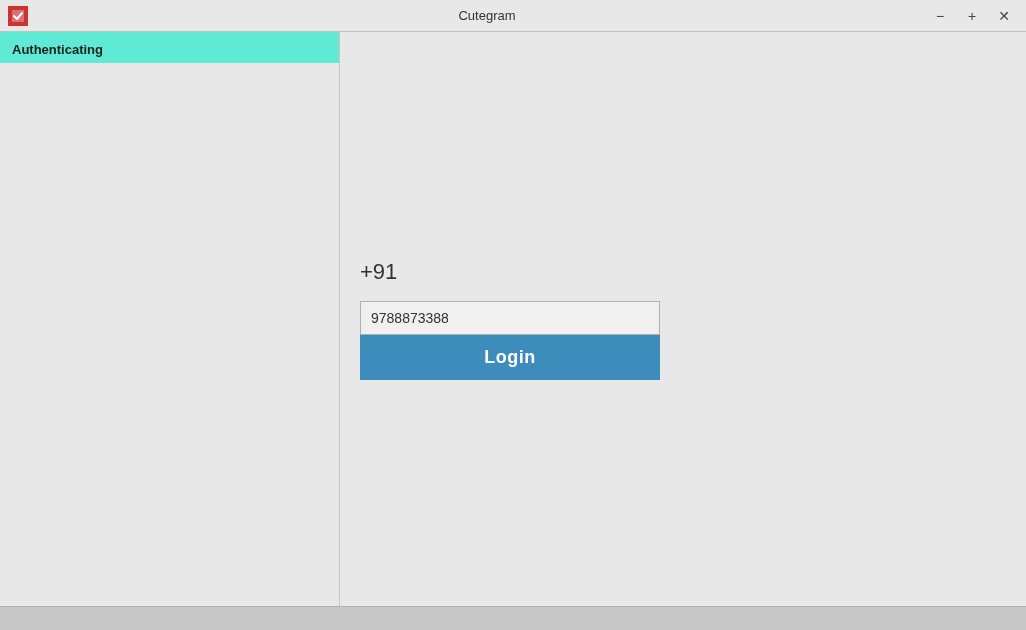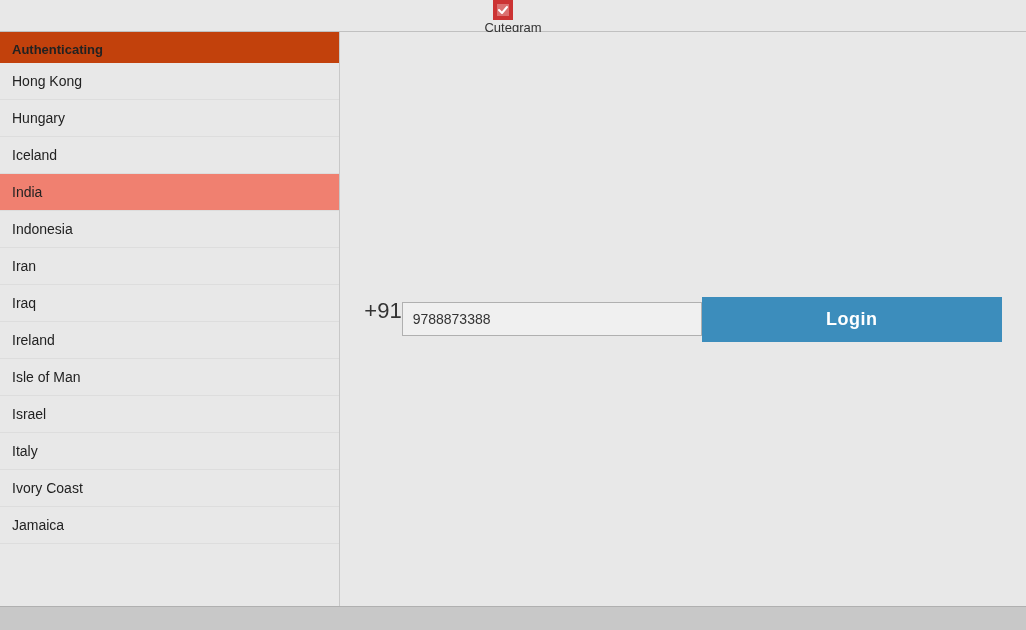--- a/index.html
+++ b/index.html
@@ -22,21 +22,20 @@
     
     .title-bar {
       display: flex;
       align-items: center;
       justify-content: space-between;
       background: #e8e8e8;
       border-bottom: 1px solid #c0c0c0;
       height: 32px;
       padding: 0 8px;
       flex-shrink: 0;
-      flex-direction: column;
     }
 
     .title-bar-left {
       display: flex;
       align-items: center;
       width: 40px;
     }
 
     .title-bar-icon {
       width: 20px;
@@ -93,42 +92,42 @@
       overflow-y: auto;
       flex-shrink: 0;
       border-right: 1px solid #c8c8c8;
     }
 
     .section-header {
       padding: 10px 12px 6px 12px;
       font-size: 13px;
       font-weight: 600;
       color: #222;
-      background: #c2410c;
+      background: #5eead4;
     }
 
     .country-item {
       padding: 10px 12px;
       font-size: 14px;
       color: #222;
       cursor: pointer;
       border-bottom: 1px solid #ddd;
     }
 
     .country-item.selected {
       background: #f08070;
       color: #222;
     }
 
     
     .login-panel {
       flex: 1;
       background: #e8e8e8;
       display: flex;
-      align-items: center;
+      flex-direction: column;
       justify-content: center;
       padding: 20px;
     }
 
     .phone-code {
       font-size: 22px;
       font-weight: 500;
       color: #333;
       margin-bottom: 16px;
     }
@@ -180,35 +179,20 @@
     <button class="title-bar-btn">−</button>
     <button class="title-bar-btn">+</button>
     <button class="title-bar-btn close-btn">✕</button>
   </div>
 </div>
 
 <div class="content">
 
   <div class="country-list-panel">
     <div class="section-header">Authenticating</div>
-    <div id="country-list">
-        <div class="country-item">Hong Kong</div>
-        <div class="country-item">Hungary</div>
-        <div class="country-item">Iceland</div>
-        <div class="country-item selected">India</div>
-        <div class="country-item">Indonesia</div>
-        <div class="country-item">Iran</div>
-        <div class="country-item">Iraq</div>
-        <div class="country-item">Ireland</div>
-        <div class="country-item">Isle of Man</div>
-        <div class="country-item">Israel</div>
-        <div class="country-item">Italy</div>
-        <div class="country-item">Ivory Coast</div>
-        <div class="country-item">Jamaica</div>
-      </div>
   </div>
 
   <div class="login-panel">
     <div class="phone-code">+91</div>
     <input class="phone-input" type="text" value="9788873388" placeholder="Phone number" style="">
     <button class="login-btn">Login</button>
   </div>
 
 </div>
 

